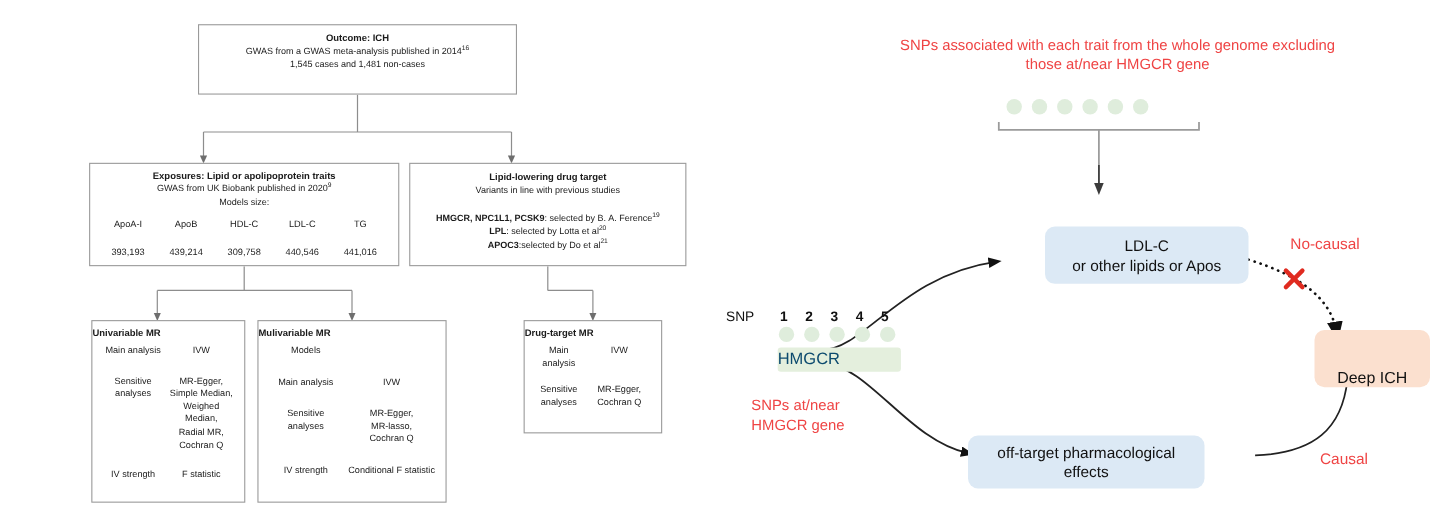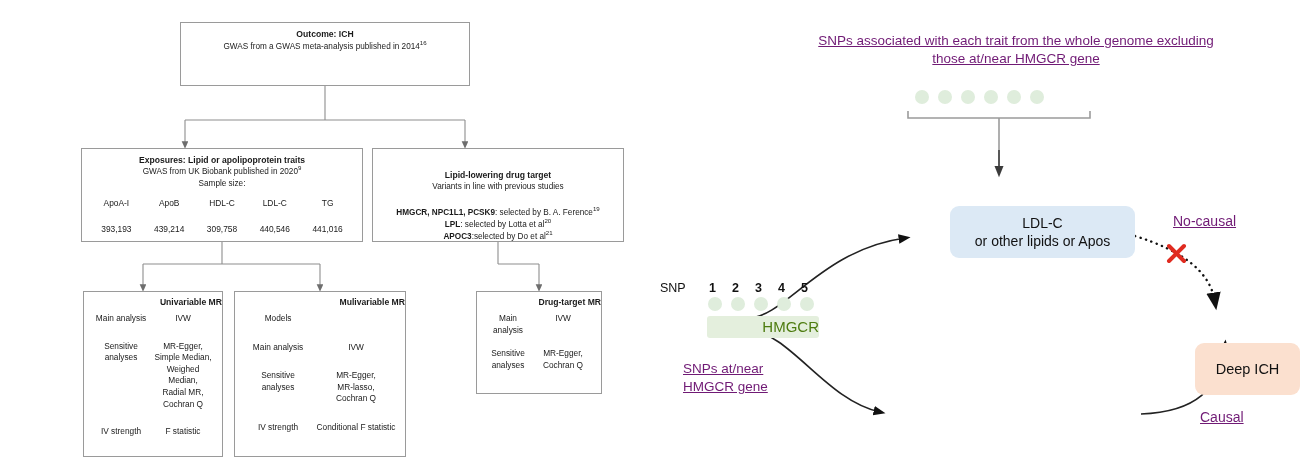--- a/index.html
+++ b/index.html
@@ -21,52 +21,52 @@
   #outcome-box .ttl{margin-bottom:1px;}
 
   
   #exposures-box{left:66px;top:148px;width:282px;height:94px;padding-top:5px;}
   .grid-row{display:flex;width:100%;box-sizing:border-box;padding:0 8px;}
   .grid-row>div{flex:1;text-align:center;font-size:8.4px;}
   .gr1{margin-top:7px;}
   .gr2{margin-top:14px;}
 
   
-  #drugtarget-box{left:357px;top:148px;width:252px;height:94px;padding-top:20px;}
+  #drugtarget-box{left:357px;top:148px;width:252px;height:94px;padding-top:6px;}
   #drugtarget-box .lines{margin-top:14px;}
   #drugtarget-box b{font-weight:bold;}
 
   
   #univariable-box{left:68px;top:291px;width:140px;height:166px;}
   #multivariable-box{left:219px;top:291px;width:172px;height:166px;}
   #drugtargetmr-box{left:461px;top:291px;width:126px;height:103px;}
-  .bhead{font-weight:bold;text-align:right;padding-top:5px;font-size:8.6px;}
+  .bhead{font-weight:bold;text-align:left;padding-top:5px;font-size:8.6px;}
   .brow{display:flex;padding:0 7px;font-size:8.3px;line-height:11.6px;}
   .brow .lcol{width:60px;flex:none;}
   .brow .rcol{flex:1;}
   #multivariable-box .brow .lcol{width:72px;}
   #drugtargetmr-box .brow .lcol{width:48px;}
 
   
   #connectors{position:absolute;left:0;top:0;width:660px;height:474px;}
 
   
-  .rtext{position:absolute;font-size:13.5px;line-height:18px;color:#701a75;text-decoration:underline;}
+  .rtext{position:absolute;font-size:13.5px;line-height:18px;color:#ef4444;}
   #genome-caption{left:786px;top:32px;width:430px;text-align:center;}
 
   .dot{position:absolute;width:14px;height:14px;border-radius:50%;background:#dfeddc;}
   .greenbar{position:absolute;background:#e4efdd;border-radius:3px;
-            font-size:15px;color:#4d7c0f;text-align:right;}
+            font-size:15px;color:#0c4a6e;text-align:left;}
 
   .bluebox{position:absolute;background:#dce9f5;border-radius:9px;
            display:flex;align-items:center;justify-content:center;
            text-align:center;font-size:14px;line-height:18px;color:#111;}
   .orangebox{position:absolute;background:#fbe0cf;border-radius:9px;
-             display:flex;align-items:center;justify-content:center;
-             text-align:center;font-size:14.5px;color:#111;margin-top:43px;}
+             display:flex;align-items:flex-end;justify-content:center;
+             text-align:center;font-size:14.5px;color:#111;}
 
   #rightsvg{position:absolute;left:620px;top:0;width:684px;height:474px;}
 
   .snp-lbl{position:absolute;font-size:12.5px;font-weight:bold;color:#111;}
   #snp-word{font-weight:normal;font-size:12.5px;}
 </style>
 </head>
 <body>
 
 <div class="fig">
@@ -91,26 +91,27 @@
 
       <path d="M483,242 L483,264"></path>
       <path d="M483,264 L524,264"></path>
       <path d="M524,264 L524,288" marker-end="url(#ar)"></path>
     </g>
   </svg>
 
   <div class="flowbox fs85" id="outcome-box">
     <div class="ttl fs9">Outcome: ICH</div>
     <div><span>GWAS from a GWAS meta-analysis published in 2014</span><sup>16</sup></div>
+    <div>1,545 cases and 1,481 non-cases</div>
   </div>
 
   <div class="flowbox fs85" id="exposures-box">
     <div class="ttl fs9">Exposures: Lipid or apolipoprotein traits</div>
     <div><span>GWAS from UK Biobank published in 2020</span><sup>9</sup></div>
-    <div>Sample size:</div>
+    <div>Models size:</div>
     <div class="grid-row gr1" id="trait-row">
         <div>ApoA-I</div>
         <div>ApoB</div>
         <div>HDL-C</div>
         <div>LDL-C</div>
         <div>TG</div>
       </div>
     <div class="grid-row gr2" id="size-row">
         <div>393,193</div>
         <div>439,214</div>
@@ -221,20 +222,23 @@
     <g stroke="#e02b20" stroke-width="4" stroke-linecap="round">
       <path d="M534,246 L549,261"></path>
       <path d="M549,246 L534,261"></path>
     </g>
   </svg>
 
   <div class="bluebox" id="ldl-box">
     <span>LDL-C<br>or other lipids or Apos</span>
   </div>
 
+  <div class="bluebox" id="offtarget-box">
+    <span>off-target pharmacological<br>effects</span>
+  </div>
 
   <div class="orangebox" id="deepich-box">
     <span>Deep ICH</span>
   </div>
 
   <div class="rtext" id="nocausal-lbl">No-causal</div>
   <div class="rtext" id="causal-lbl">Causal</div>
 
   <div id="snp-word" class="snp-lbl">SNP</div>
   <div id="snp-numbers">

